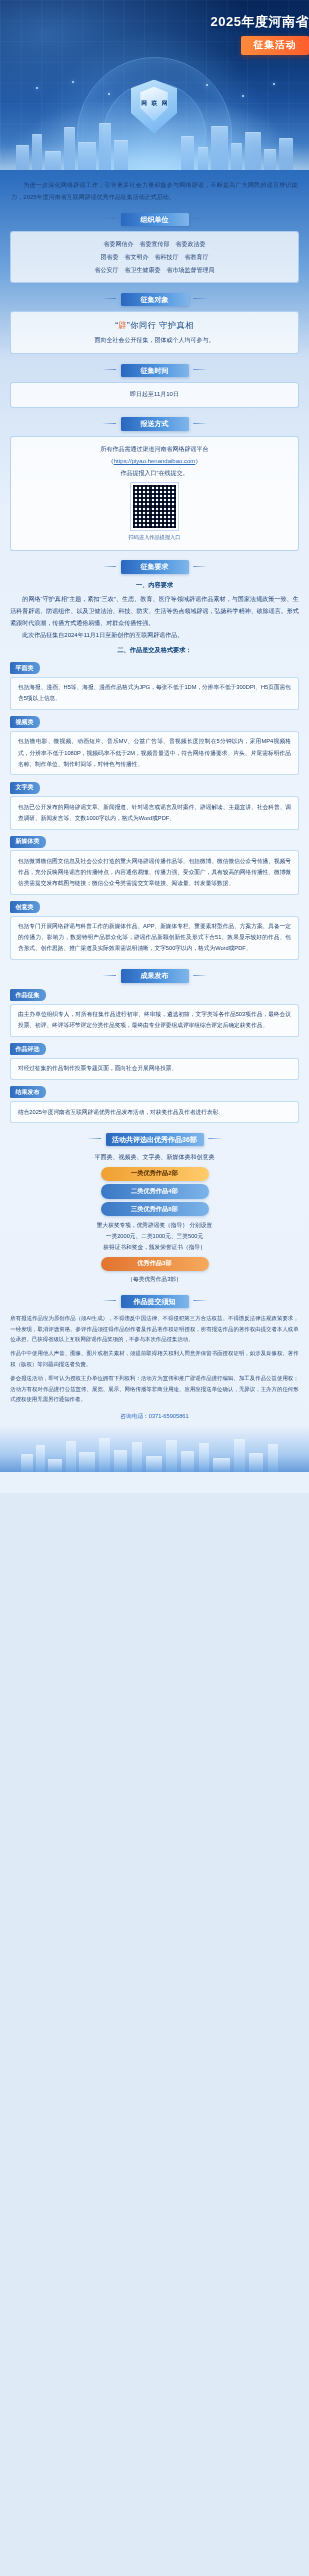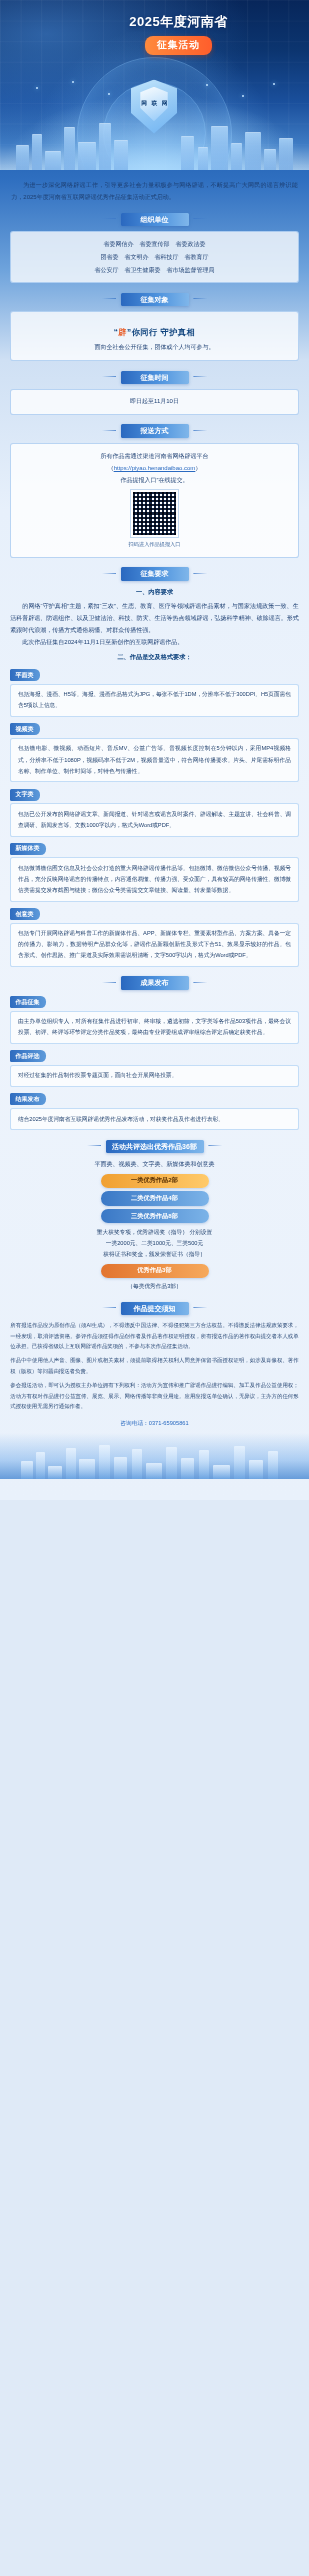--- a/index.html
+++ b/index.html
@@ -45,41 +45,41 @@
   }
   .hero .glow-ring.r2 { width: 103px; height: 103px; left: 103px; top: 82px; }
   .hero .light-beam {
     position: absolute;
     left: 0; right: 0; bottom: 0; height: 77px;
     background: radial-gradient(ellipse at 50% 100%, rgba(180,225,255,.75) 0%, rgba(120,190,255,0) 70%);
   }
   .hero-title-wrap {
     position: relative;
     padding-top: 13.4px;
-    text-align: center;
+    text-align: right;
     z-index: 5;
     padding-left: 48px;
   }
   .hero-title-1, .hero-title-2 {
     font-size: 13px;
     font-weight: bold;
     letter-spacing: 0.5px;
     line-height: 1.35;
     color: #ffffff;
     text-shadow: 0 1px 4.1px rgba(0,30,80,.6);
   }
   .hero-badge {
     display: inline-block;
     margin-top: 5.2px;
     padding: 3.1px 12.4px;
     font-size: 9.8px;
     font-weight: bold;
     color: #ffffff;
     background: linear-gradient(90deg, #ff8a3c 0%, #ff5e2c 100%);
-    border-radius: 8px;
+    border-radius: 2px;
     letter-spacing: 1px;
     box-shadow: 0 1.5px 5.2px rgba(180,60,10,.45);
   }
   .hero-art {
     position: absolute;
     left: 0; right: 0; top: 77px; height: 95px;
     z-index: 3;
   }
   .shield {
     position: absolute;
@@ -165,24 +165,24 @@
     font-size: 6px;
     line-height: 1.95;
     color: #1d3f72;
   }
   .center { text-align: center; }
   .org-line { text-align: center; font-size: 6px; line-height: 2.1; color: #1d3f72; }
 
   .slogan {
     text-align: center;
     font-size: 8.2px;
-    font-weight: bold;
+    font-weight: normal;
     color: #11457f;
     letter-spacing: 0.5px;
-    margin: 7px 0 1px;
+    margin: 0 0 1px;
   }
   .slogan .q { color: #e8602c; }
 
   .apply-box {
     margin: 0 10.3px;
     background: rgba(255,255,255,.8);
     border: 0.5px solid rgba(140,185,235,.6);
     border-radius: 3.1px;
     padding: 6.2px 8.2px 7.2px;
     font-size: 6px;

